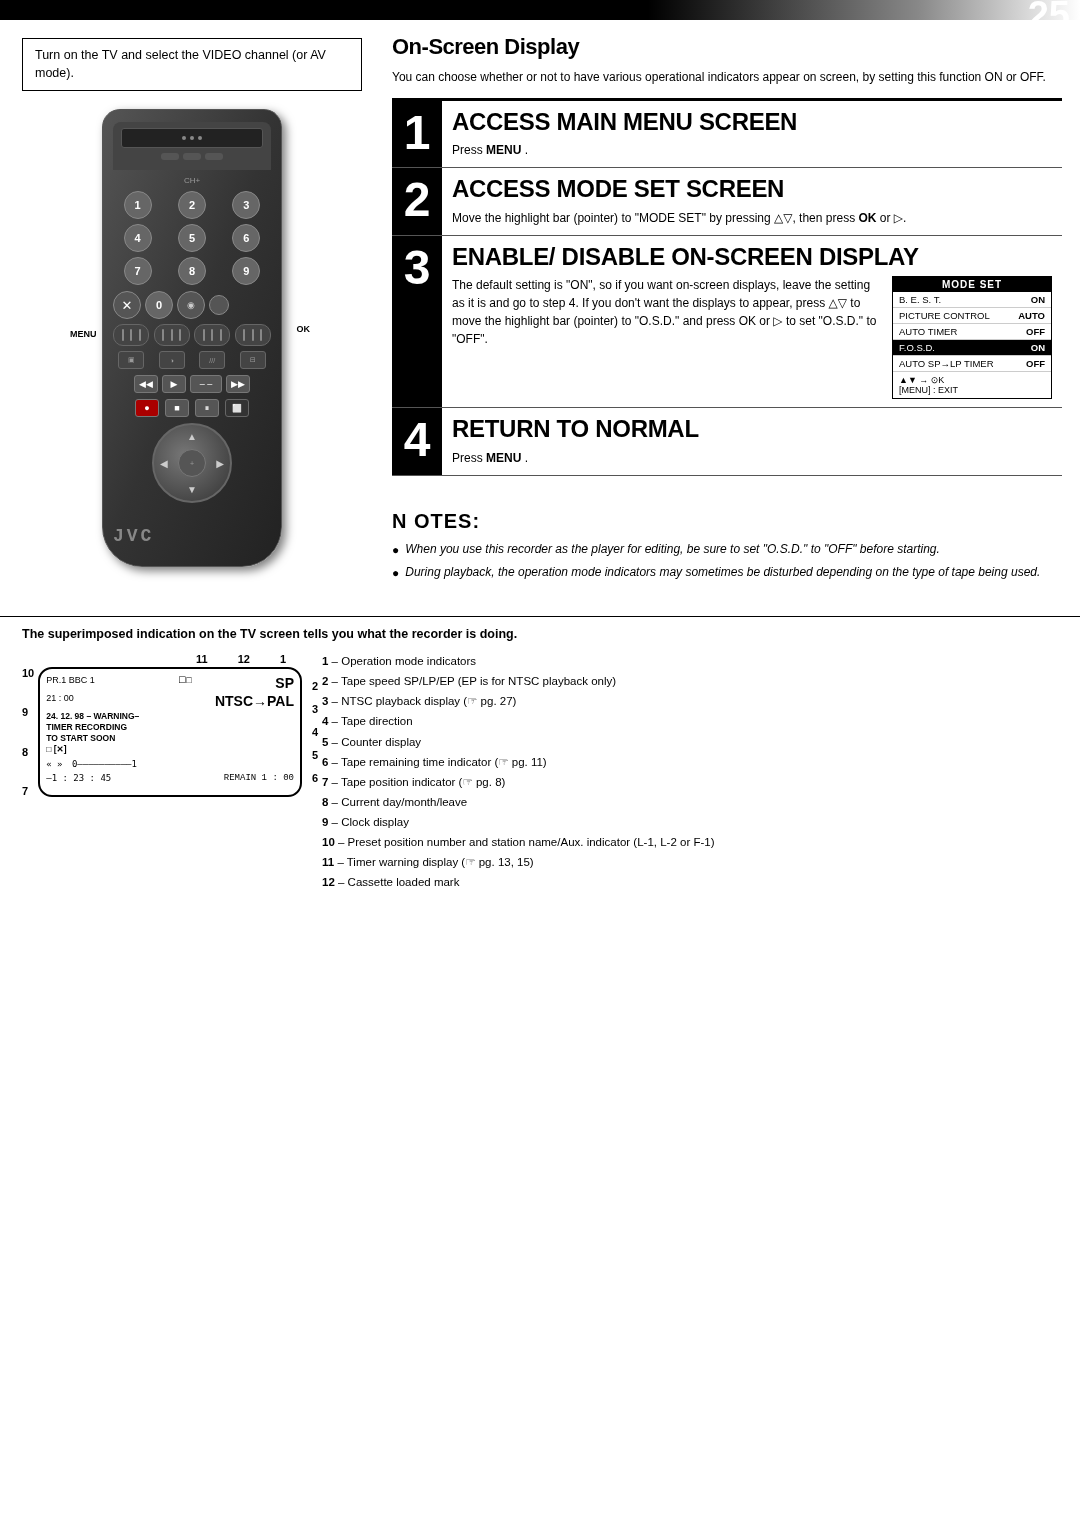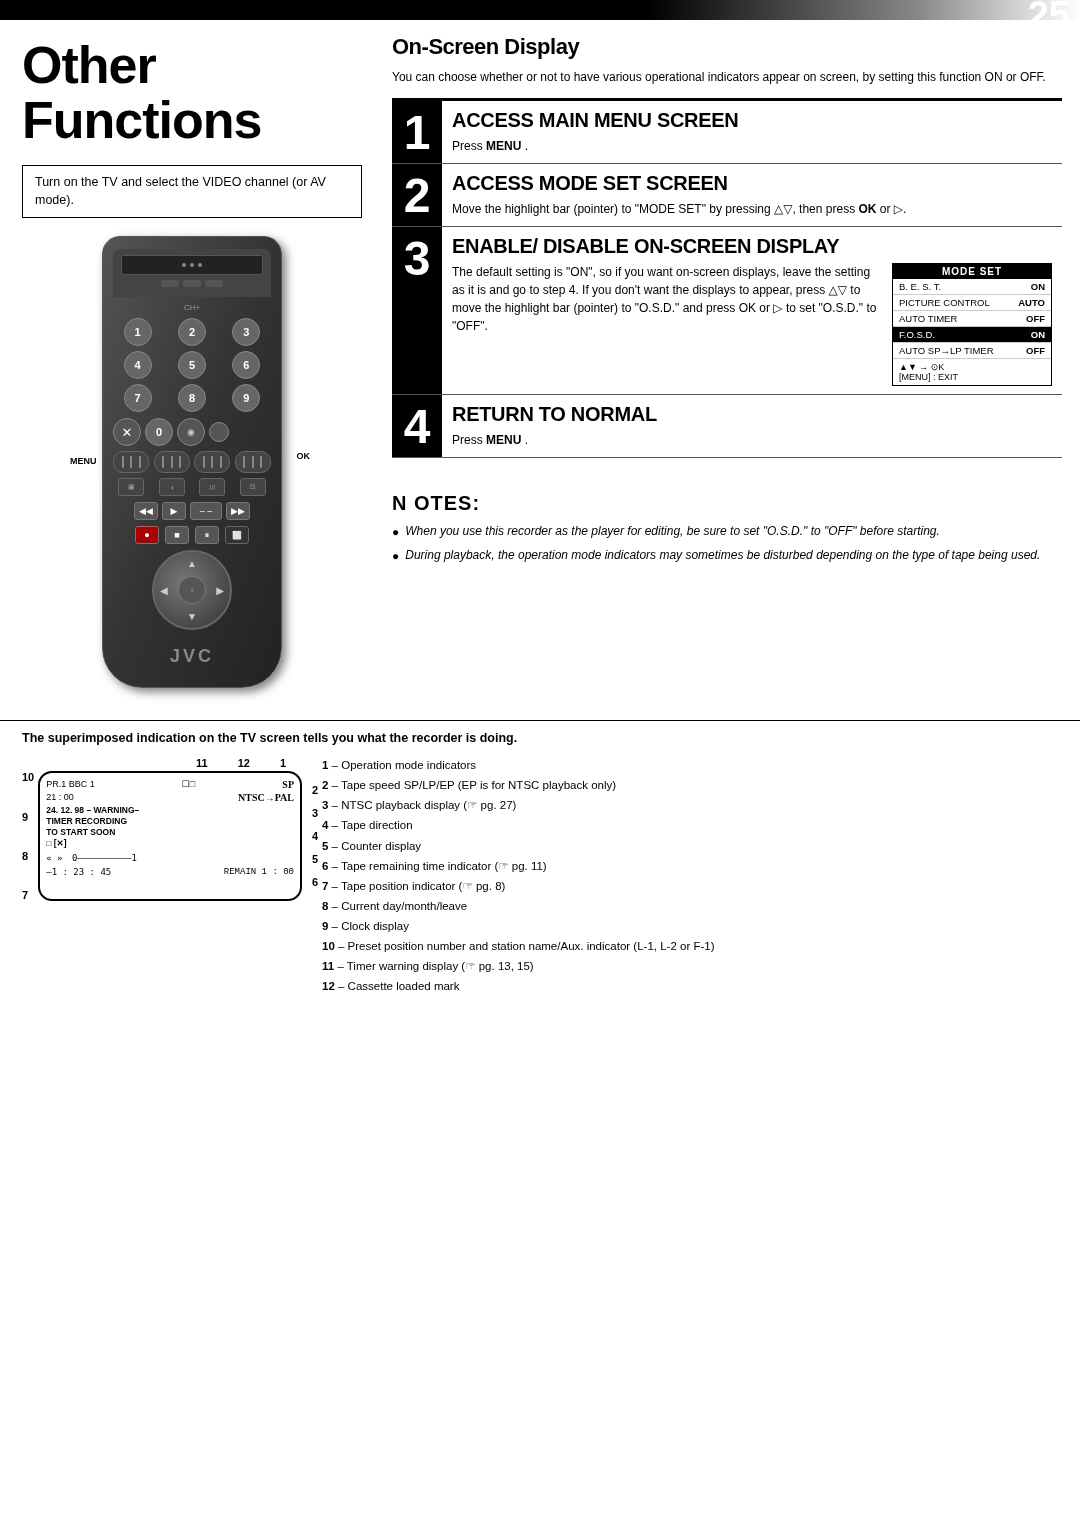--- a/index.html
+++ b/index.html
@@ -303,27 +303,26 @@
       position: absolute;
       font-size: 10px;
       color: #ccc;
     }
     .nav-arrow.up { top: 6px; left: 50%; transform: translateX(-50%); }
     .nav-arrow.down { bottom: 6px; left: 50%; transform: translateX(-50%); }
     .nav-arrow.left { left: 6px; top: 50%; transform: translateY(-50%); }
     .nav-arrow.right { right: 6px; top: 50%; transform: translateY(-50%); }
 
     .remote-jvc {
-      text-align: center;
       color: #888;
       font-size: 18px;
       font-weight: 900;
       letter-spacing: 3px;
-      margin-top: 16px;
-      font-family: Liberation Sans, sans-serif;
+      margin-top: 23px;
+      font-family: Liberation Mono, monospace;
     }
 
     
     .right-col {
       flex: 1;
       padding: 14px 18px 14px 12px;
     }
 
     .section-title {
       font-size: 22px;
@@ -364,21 +363,21 @@
       flex-shrink: 0;
       line-height: 1;
     }
 
     .step-content {
       flex: 1;
       padding: 8px 10px;
     }
 
     .step-heading {
-      font-size: 20px;
+      font-size: 24px;
       font-weight: 900;
       font-family: Arial, sans-serif;
       text-transform: uppercase;
       line-height: 1.1;
       margin-bottom: 6px;
       letter-spacing: -0.3px;
     }
 
     .step-text {
       font-size: 12px;
@@ -484,21 +483,21 @@
       background: #fff;
       min-height: 130px;
     }
 
     .tv-data-row {
       display: flex;
       justify-content: space-between;
       margin-bottom: 2px;
     }
     .tv-label { font-size: 9px; }
-    .tv-val { font-size: 10px; font-weight: bold; font-family: Liberation Serif, serif; }
+    .tv-val { font-size: 14px; font-weight: bold; }
 
     .tv-timer-warning {
       font-size: 8.5px;
       font-weight: bold;
       line-height: 1.3;
     }
     .tv-bottom-area {
       display: flex;
       justify-content: space-between;
       margin-top: 4px;
@@ -523,24 +522,20 @@
 </head>
 <body>
 
 <div class="top-bar">
   <span class="page-number">25</span>
 </div>
 
 <div class="main-layout">
 
   <div class="left-col">
-    <div class="chapter-title">
-      <div>Other</div>
-      <div>Functions</div>
-    </div>
 
     <div class="prereq-box">
       <span>Turn on the TV and select the VIDEO channel (or AV mode).</span>
     </div>
 
     <div class="remote-container">
       <div style="position:relative;">
         <span class="remote-menu-label" style="position:absolute;left:-32px;top:220px;font-size:9px;font-weight:bold;">MENU</span>
         <span class="remote-ok-label" style="position:absolute;right:-28px;top:215px;font-size:9px;font-weight:bold;">OK</span>
         <div class="remote">

